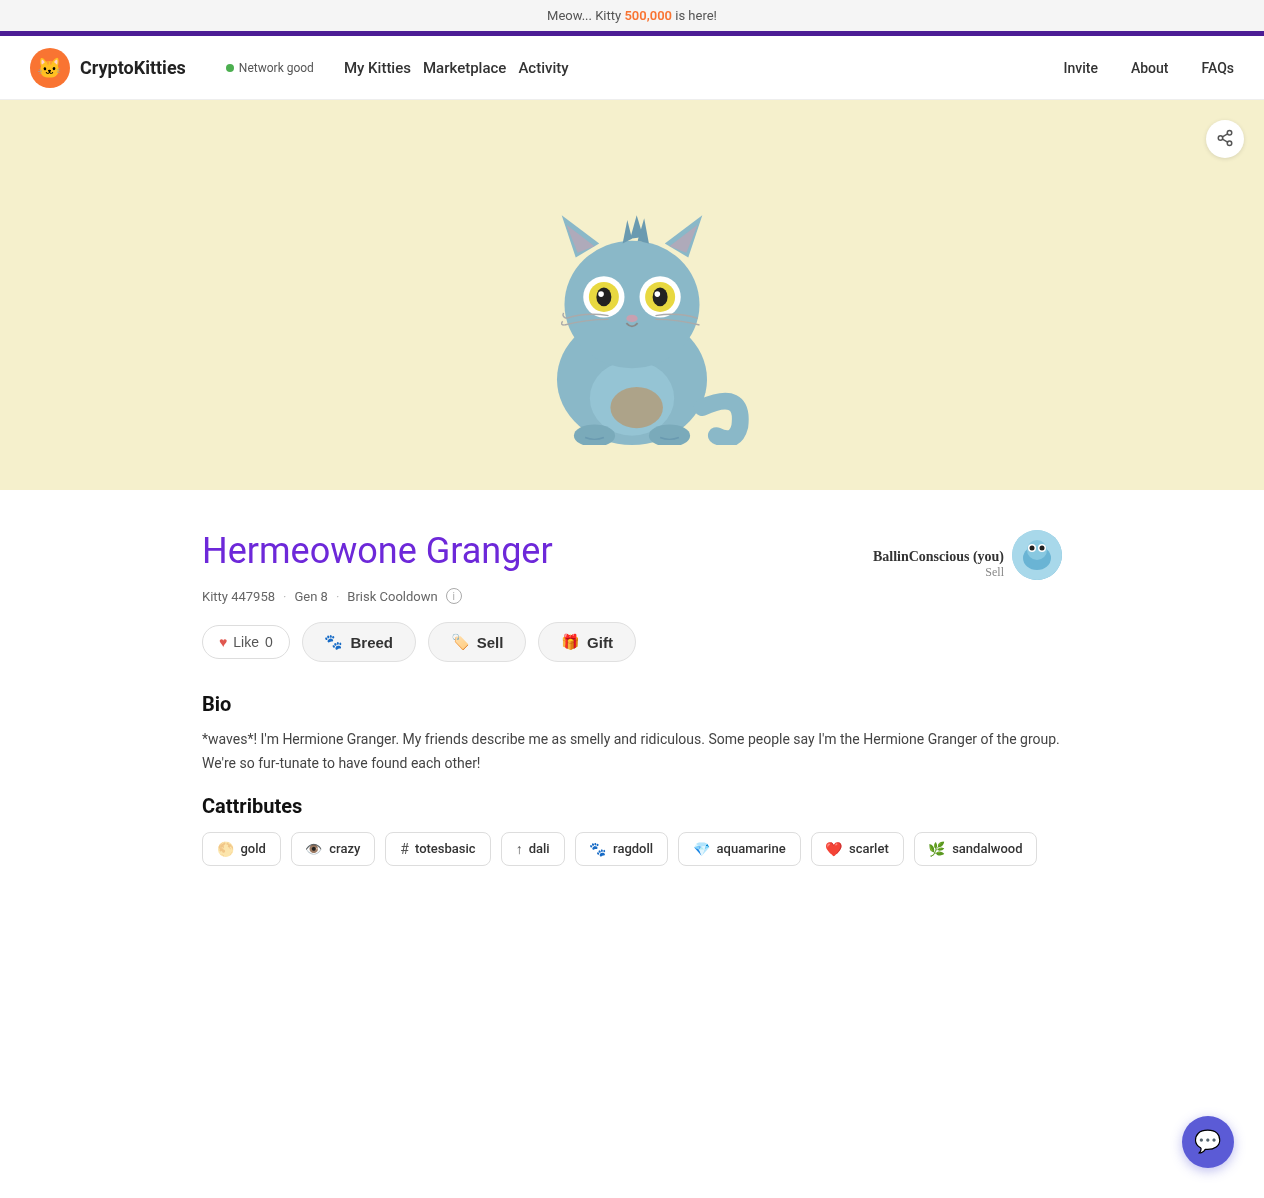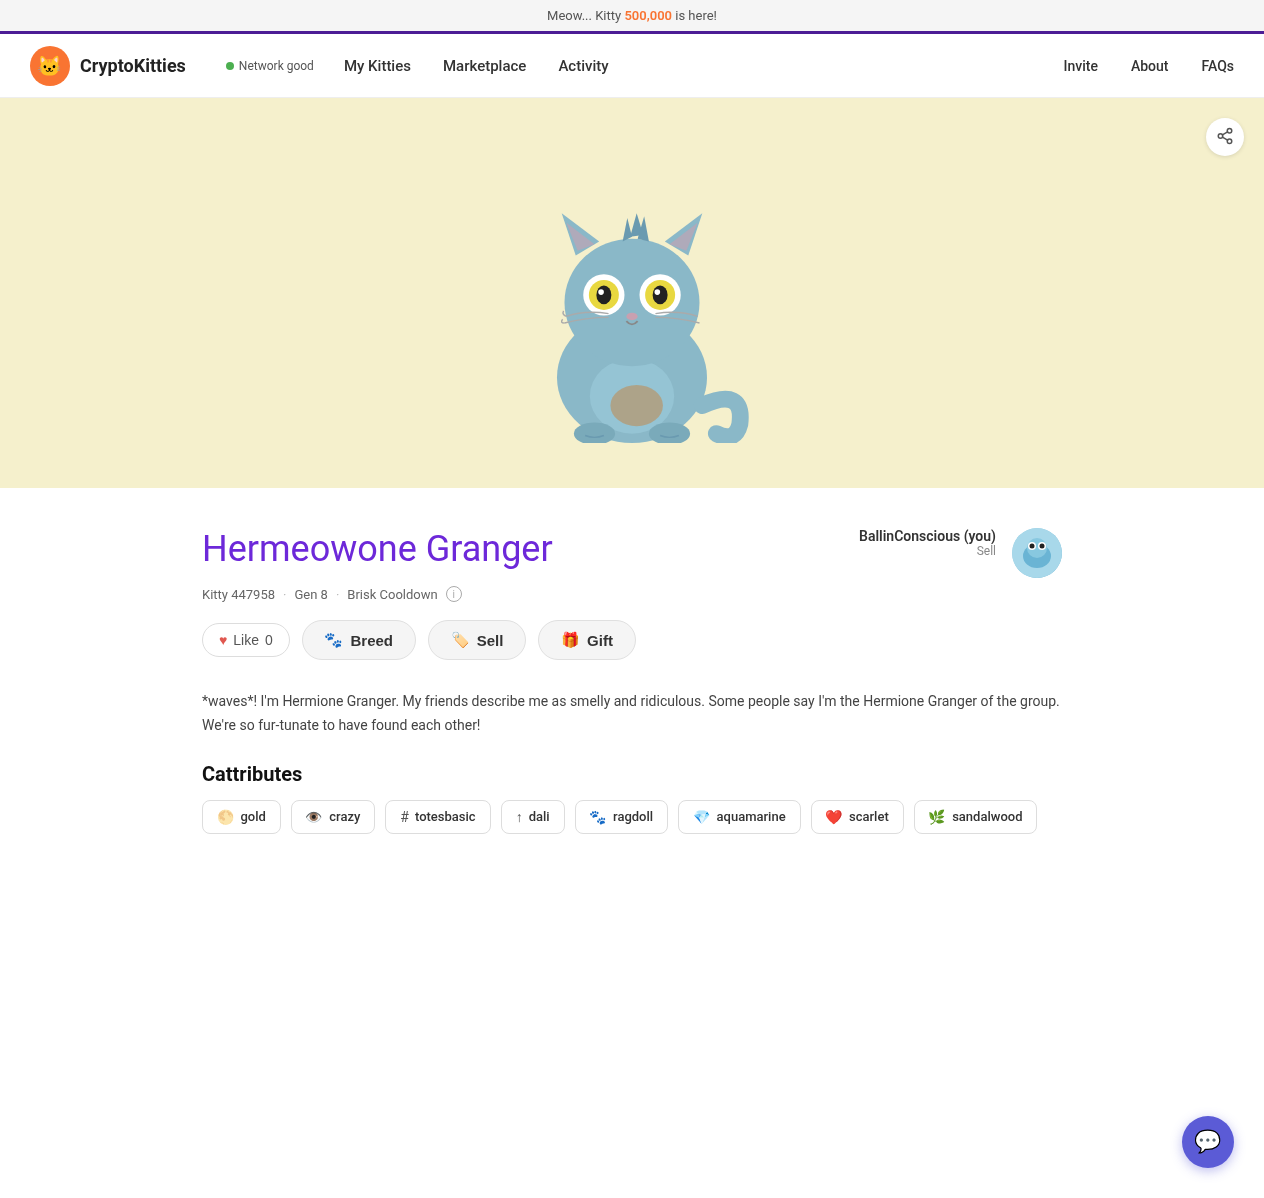--- a/index.html
+++ b/index.html
@@ -5,21 +5,21 @@
     * { box-sizing: border-box; margin: 0; padding: 0; }
     body { font-family: -apple-system, BlinkMacSystemFont, 'Segoe UI', Roboto, sans-serif; background: #fff; color: #333; }
 
     
     .top-banner {
       background: #f5f5f5;
       text-align: center;
       padding: 8px 0;
       font-size: 13px;
       color: #555;
-      border-bottom: 3px solid #4c1d95;
+      border-bottom: 5px solid #4c1d95;
     }
     .top-banner .highlight {
       color: #f97432;
       font-weight: 600;
     }
 
     
     .navbar {
       display: flex;
       align-items: center;
@@ -61,21 +61,21 @@
     }
     .network-dot {
       width: 8px;
       height: 8px;
       border-radius: 50%;
       background: #4caf50;
     }
     .nav-links {
       display: flex;
       align-items: center;
-      gap: 32px;
+      gap: 12px;
       flex: 1;
     }
     .nav-link {
       text-decoration: none;
       color: #333;
       font-size: 15px;
       font-weight: 500;
       cursor: pointer;
     }
     .nav-right {
@@ -131,23 +131,24 @@
     }
 
     .kitty-name {
       font-size: 36px;
       font-weight: 400;
       color: #6d28d9;
     }
 
     .owner-block {
       display: flex;
-      align-items: flex-start;
-      gap: 16px;
+      align-items: flex-end;
+      gap: 8px;
       text-align: right;
+      font-family: Liberation Serif, serif;
     }
     .owner-name {
       font-size: 14px;
       font-weight: 600;
       color: #333;
     }
     .owner-label {
       font-size: 12px;
       color: #888;
     }
@@ -225,21 +226,21 @@
     .section-title {
       font-size: 20px;
       font-weight: 700;
       color: #111;
       margin-bottom: 12px;
     }
     .bio-text {
       font-size: 14px;
       line-height: 1.7;
       color: #444;
-      margin-bottom: 24px;
+      margin-bottom: 18px;
     }
 
     
     .cattributes-section { }
     .cattributes-grid {
       display: flex;
       flex-wrap: wrap;
       gap: 10px;
       margin-top: 14px;
     }
@@ -440,20 +441,21 @@
       <span>🏷️</span>
       <span>Sell</span>
     </button>
     <button class="action-btn gift-btn">
       <span>🎁</span>
       <span>Gift</span>
     </button>
   </div>
 
   <div class="bio-section">
+    <h2 class="section-title">Bio</h2>
     <p class="bio-text">*waves*! I'm Hermione Granger. My friends describe me as smelly and ridiculous. Some people say I'm the Hermione Granger of the group. We're so fur-tunate to have found each other!</p>
   </div>
 
   <div class="cattributes-section">
     <h2 class="section-title">Cattributes</h2>
     <div class="cattributes-grid">
       <div class="cattribute-tag">
         <span class="tag-icon">🌕</span>
         <span class="tag-name">gold</span>
       </div>

